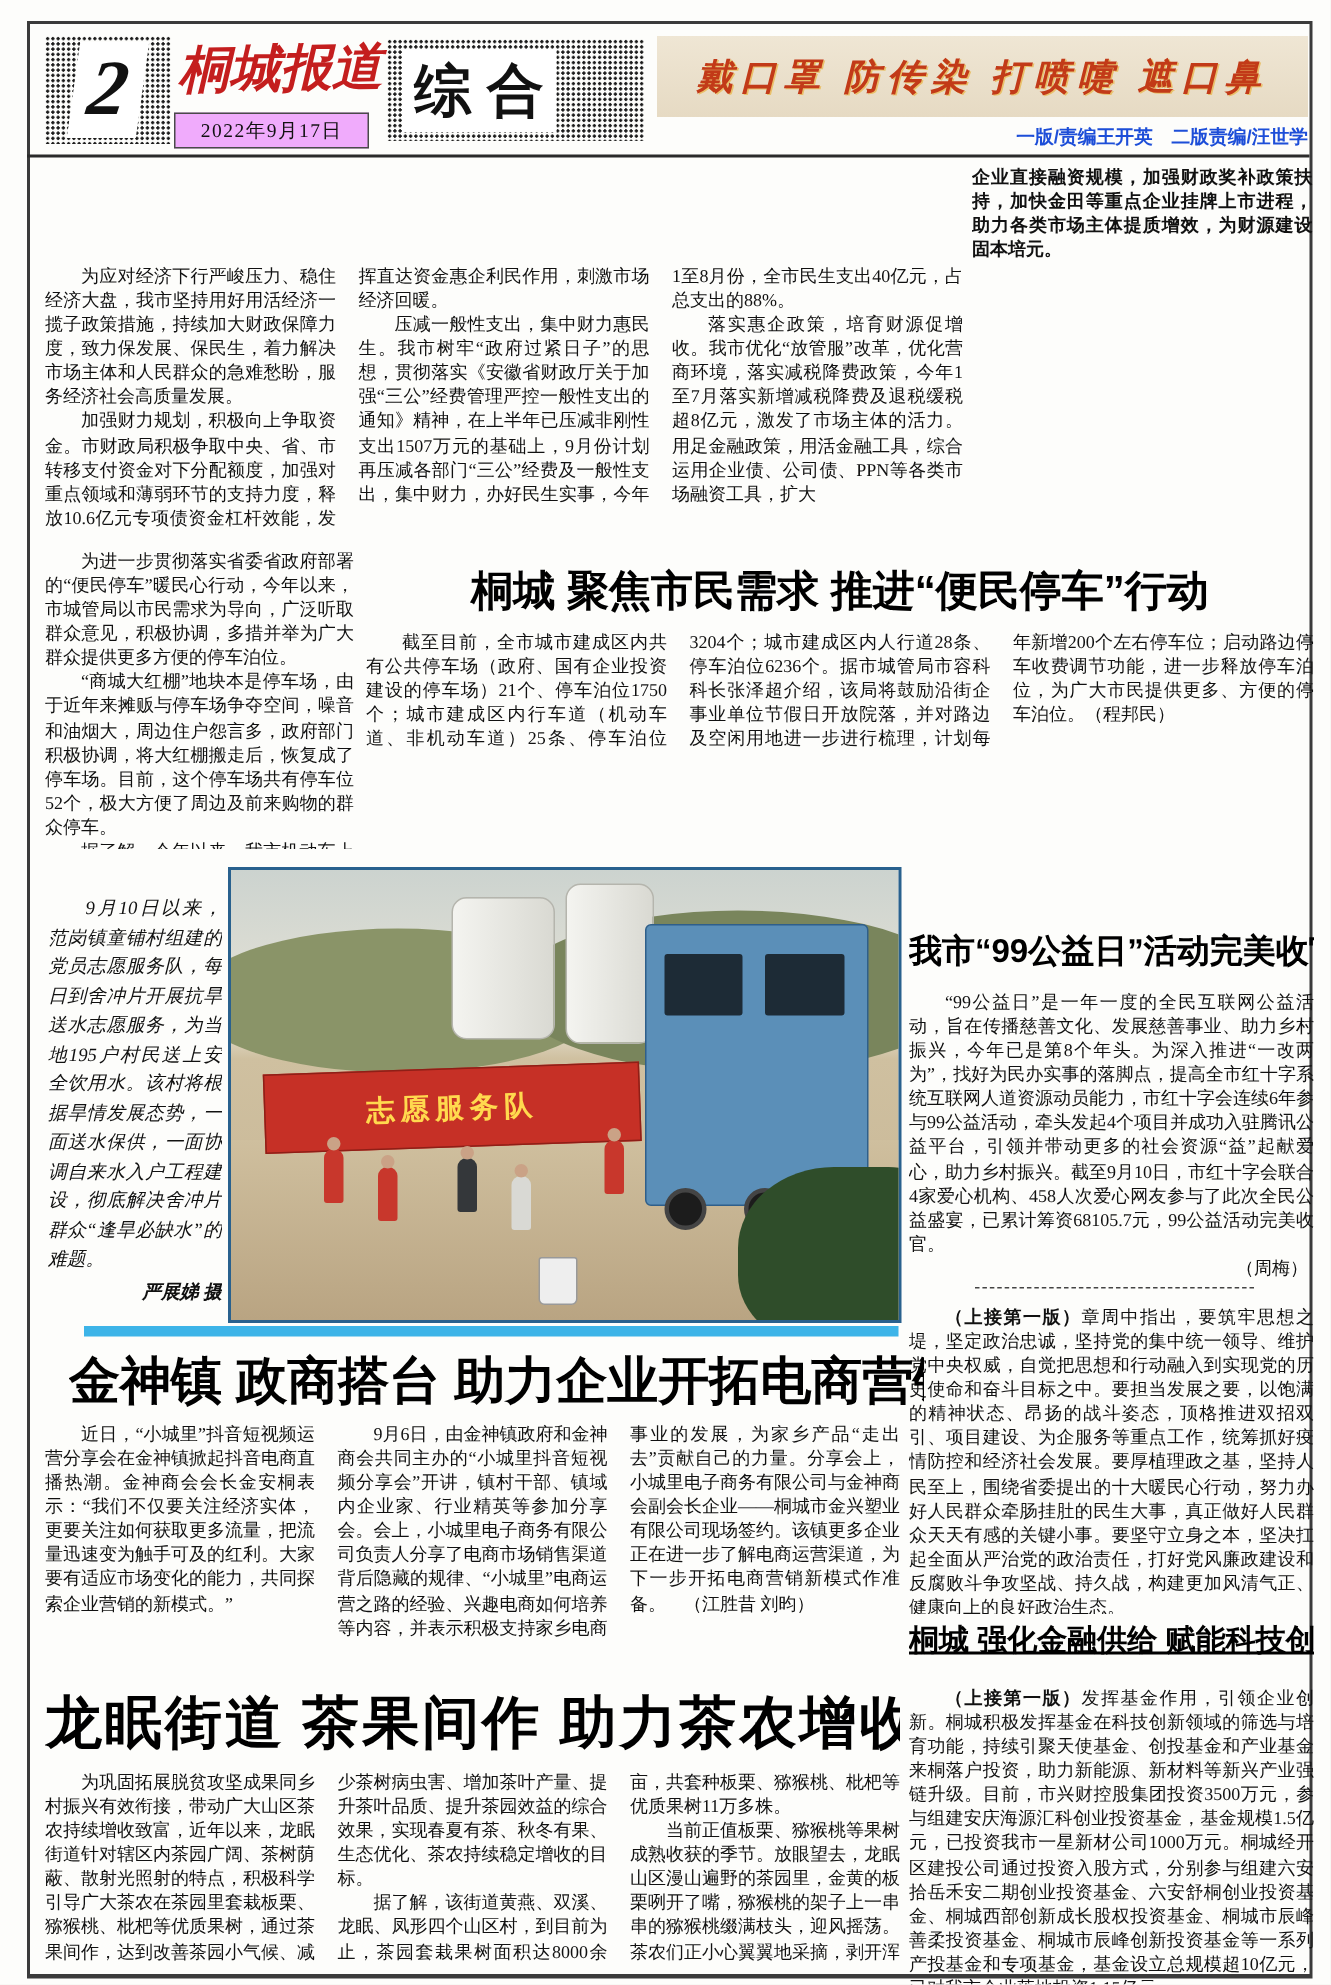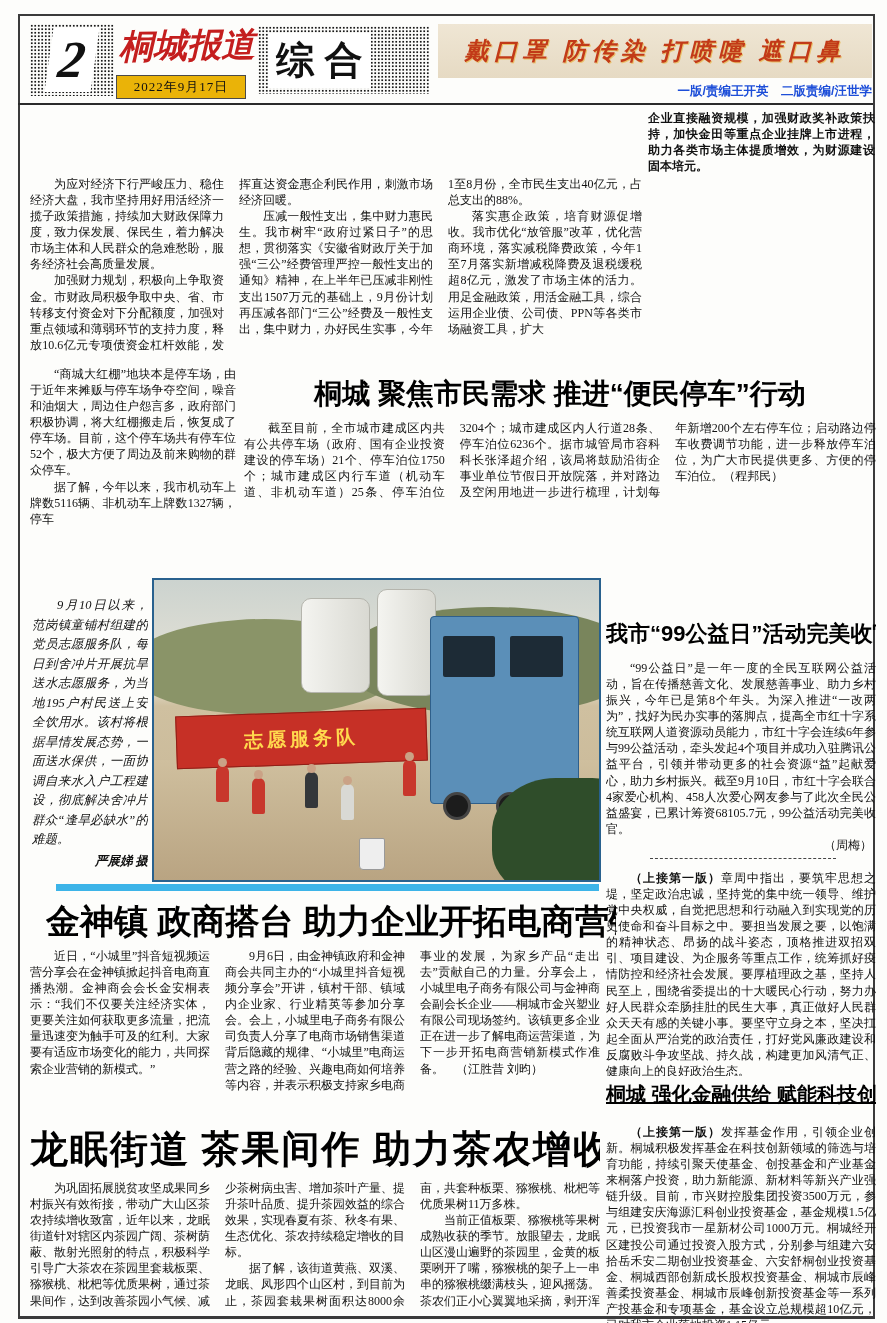--- a/index.html
+++ b/index.html
@@ -12,21 +12,21 @@
   .dotted{background-image:radial-gradient(circle,#1a1a1a 0.9px,transparent 1.1px);
           background-size:3.5px 3.5px;}
   .hdr-num{position:absolute;left:30px;top:24px;width:84px;height:72px;
            display:flex;align-items:center;justify-content:center;}
   .num-plate{background:#fff;padding:0 10px;transform:skewX(-8deg);
              font:italic 900 52px "Liberation Serif",serif;line-height:64px;}
   .masthead{position:absolute;left:118px;top:18px;width:138px;height:56px;
             display:flex;align-items:center;justify-content:center;
             font:italic 700 34px "Liberation Serif",serif;color:#c41e1e;transform:rotate(-1deg);}
   .dateline{position:absolute;left:116px;top:75px;width:128px;height:22px;border:1.5px solid #4a4a4a;
-            background:#eab308;display:flex;align-items:center;justify-content:center;
+            background:#f0abfc;display:flex;align-items:center;justify-content:center;
             font-size:13px;letter-spacing:1px;}
   .hdr-section{position:absolute;left:258px;top:26px;width:172px;height:68px;
                display:flex;align-items:center;}
   .sec-char{background:#fff;padding:2px 8px;margin:0 10px;
             font:900 38px "Liberation Sans",sans-serif;}
   .banner{position:absolute;left:438px;top:24px;width:434px;height:54px;
           background:linear-gradient(#efe6d4,#e6dac3);display:flex;align-items:center;justify-content:center;}
   .banner-text{font:italic 700 24px "Liberation Serif",serif;color:#c23a18;
                letter-spacing:5px;text-shadow:1px 1px 0 #e9c06a;white-space:nowrap;}
   .editors{position:absolute;left:540px;top:83px;width:332px;height:18px;text-align:right;
@@ -119,20 +119,21 @@
     <p>为应对经济下行严峻压力、稳住经济大盘，我市坚持用好用活经济一揽子政策措施，持续加大财政保障力度，致力保发展、保民生，着力解决市场主体和人民群众的急难愁盼，服务经济社会高质量发展。</p>
     <p>加强财力规划，积极向上争取资金。市财政局积极争取中央、省、市转移支付资金对下分配额度，加强对重点领域和薄弱环节的支持力度，释放10.6亿元专项债资金杠杆效能，发挥直达资金惠企利民作用，刺激市场经济回暖。</p>
     <p>压减一般性支出，集中财力惠民生。我市树牢“政府过紧日子”的思想，贯彻落实《安徽省财政厅关于加强“三公”经费管理严控一般性支出的通知》精神，在上半年已压减非刚性支出1507万元的基础上，9月份计划再压减各部门“三公”经费及一般性支出，集中财力，办好民生实事，今年1至8月份，全市民生支出40亿元，占总支出的88%。</p>
     <p>落实惠企政策，培育财源促增收。我市优化“放管服”改革，优化营商环境，落实减税降费政策，今年1至7月落实新增减税降费及退税缓税超8亿元，激发了市场主体的活力。用足金融政策，用活金融工具，综合运用企业债、公司债、PPN等各类市场融资工具，扩大</p>
   </div>
   <div class="bt b-finance-cont">
     <p class="noind">企业直接融资规模，加强财政奖补政策扶持，加快金田等重点企业挂牌上市进程，助力各类市场主体提质增效，为财源建设固本培元。</p>
   </div>
 
   <div class="bt b-parking-col1">
+    <p>为进一步贯彻落实省委省政府部署的“便民停车”暖民心行动，今年以来，市城管局以市民需求为导向，广泛听取群众意见，积极协调，多措并举为广大群众提供更多方便的停车泊位。</p>
     <p>“商城大红棚”地块本是停车场，由于近年来摊贩与停车场争夺空间，噪音和油烟大，周边住户怨言多，政府部门积极协调，将大红棚搬走后，恢复成了停车场。目前，这个停车场共有停车位52个，极大方便了周边及前来购物的群众停车。</p>
     <p>据了解，今年以来，我市机动车上牌数5116辆、非机动车上牌数1327辆，停车</p>
   </div>
   <div class="headline h-parking">桐城 聚焦市民需求 推进“便民停车”行动</div>
   <div class="bt cols3 b-parking">
     <p>截至目前，全市城市建成区内共有公共停车场（政府、国有企业投资建设的停车场）21个、停车泊位1750个；城市建成区内行车道（机动车道、非机动车道）25条、停车泊位3204个；城市建成区内人行道28条、停车泊位6236个。据市城管局市容科科长张泽超介绍，该局将鼓励沿街企事业单位节假日开放院落，并对路边及空闲用地进一步进行梳理，计划每年新增200个左右停车位；启动路边停车收费调节功能，进一步释放停车泊位，为广大市民提供更多、方便的停车泊位。（程邦民）</p>
   </div>
 
   <div class="caption">
     <p>9月10日以来，范岗镇童铺村组建的党员志愿服务队，每日到舍冲片开展抗旱送水志愿服务，为当地195户村民送上安全饮用水。该村将根据旱情发展态势，一面送水保供，一面协调自来水入户工程建设，彻底解决舍冲片群众“逢旱必缺水”的难题。</p>

